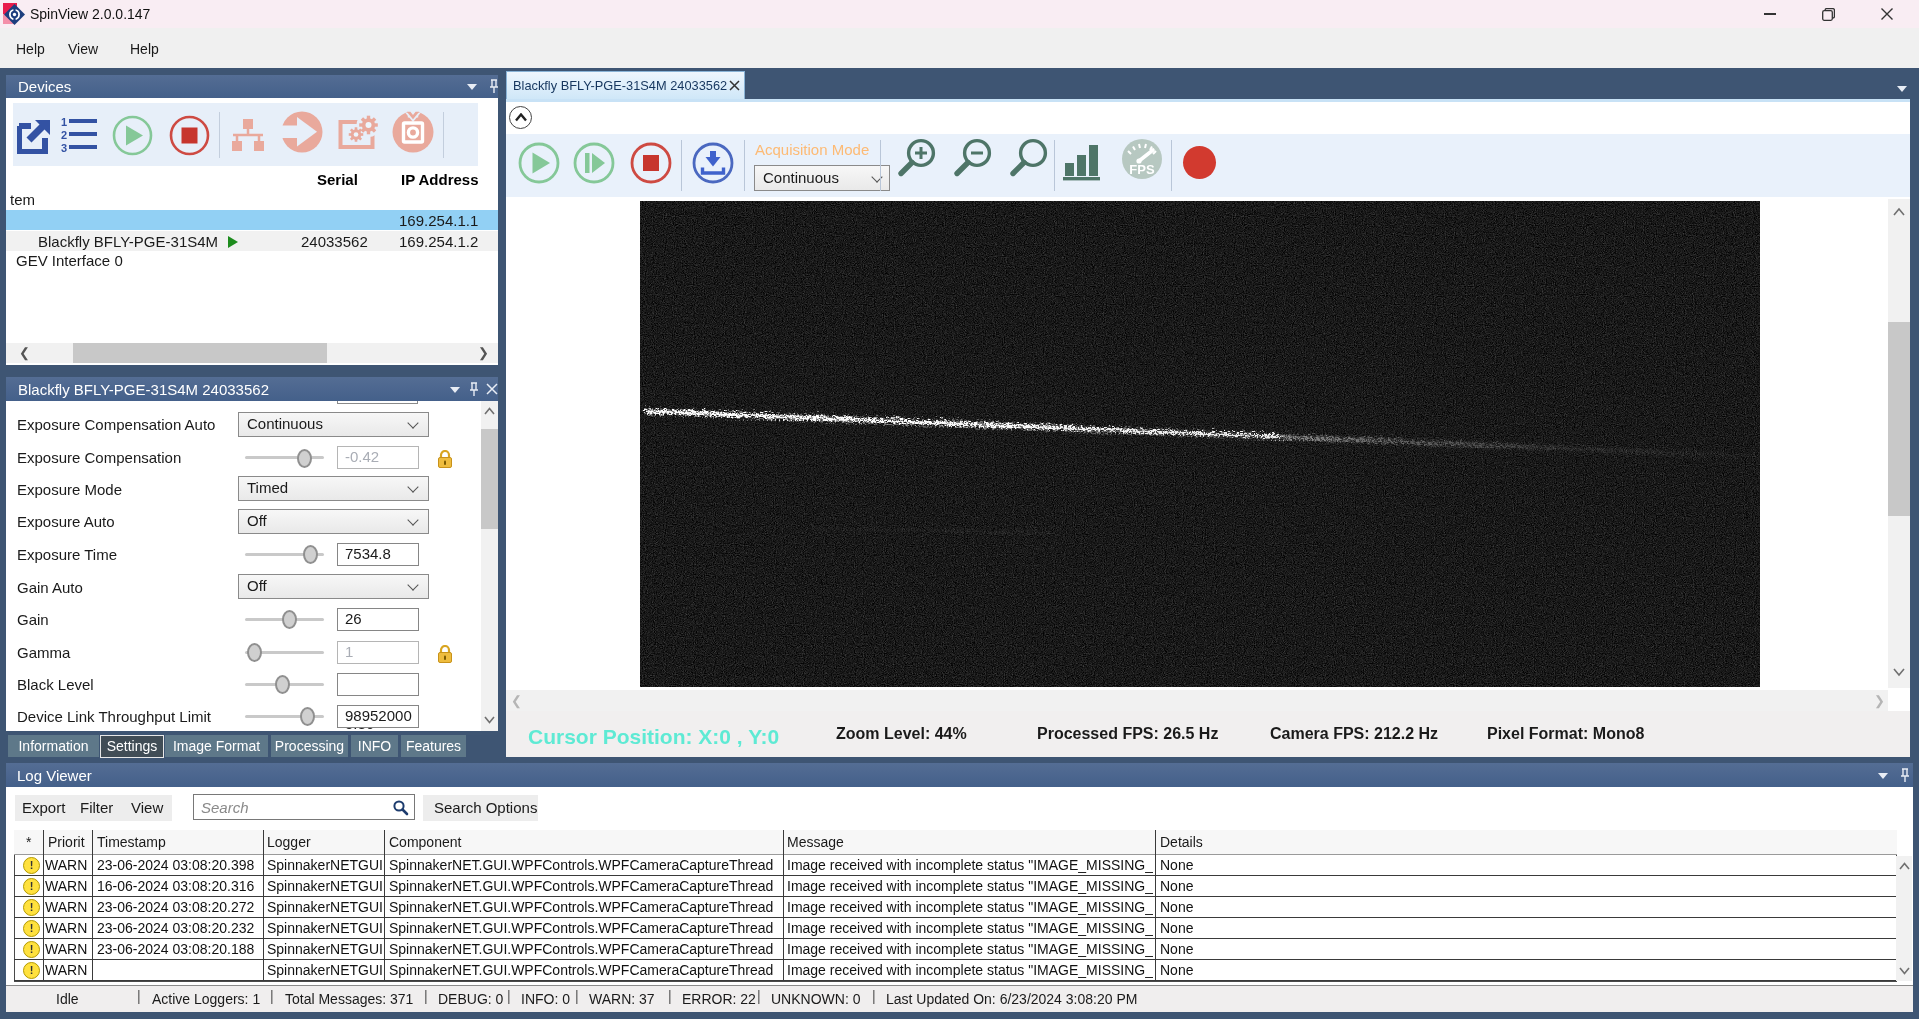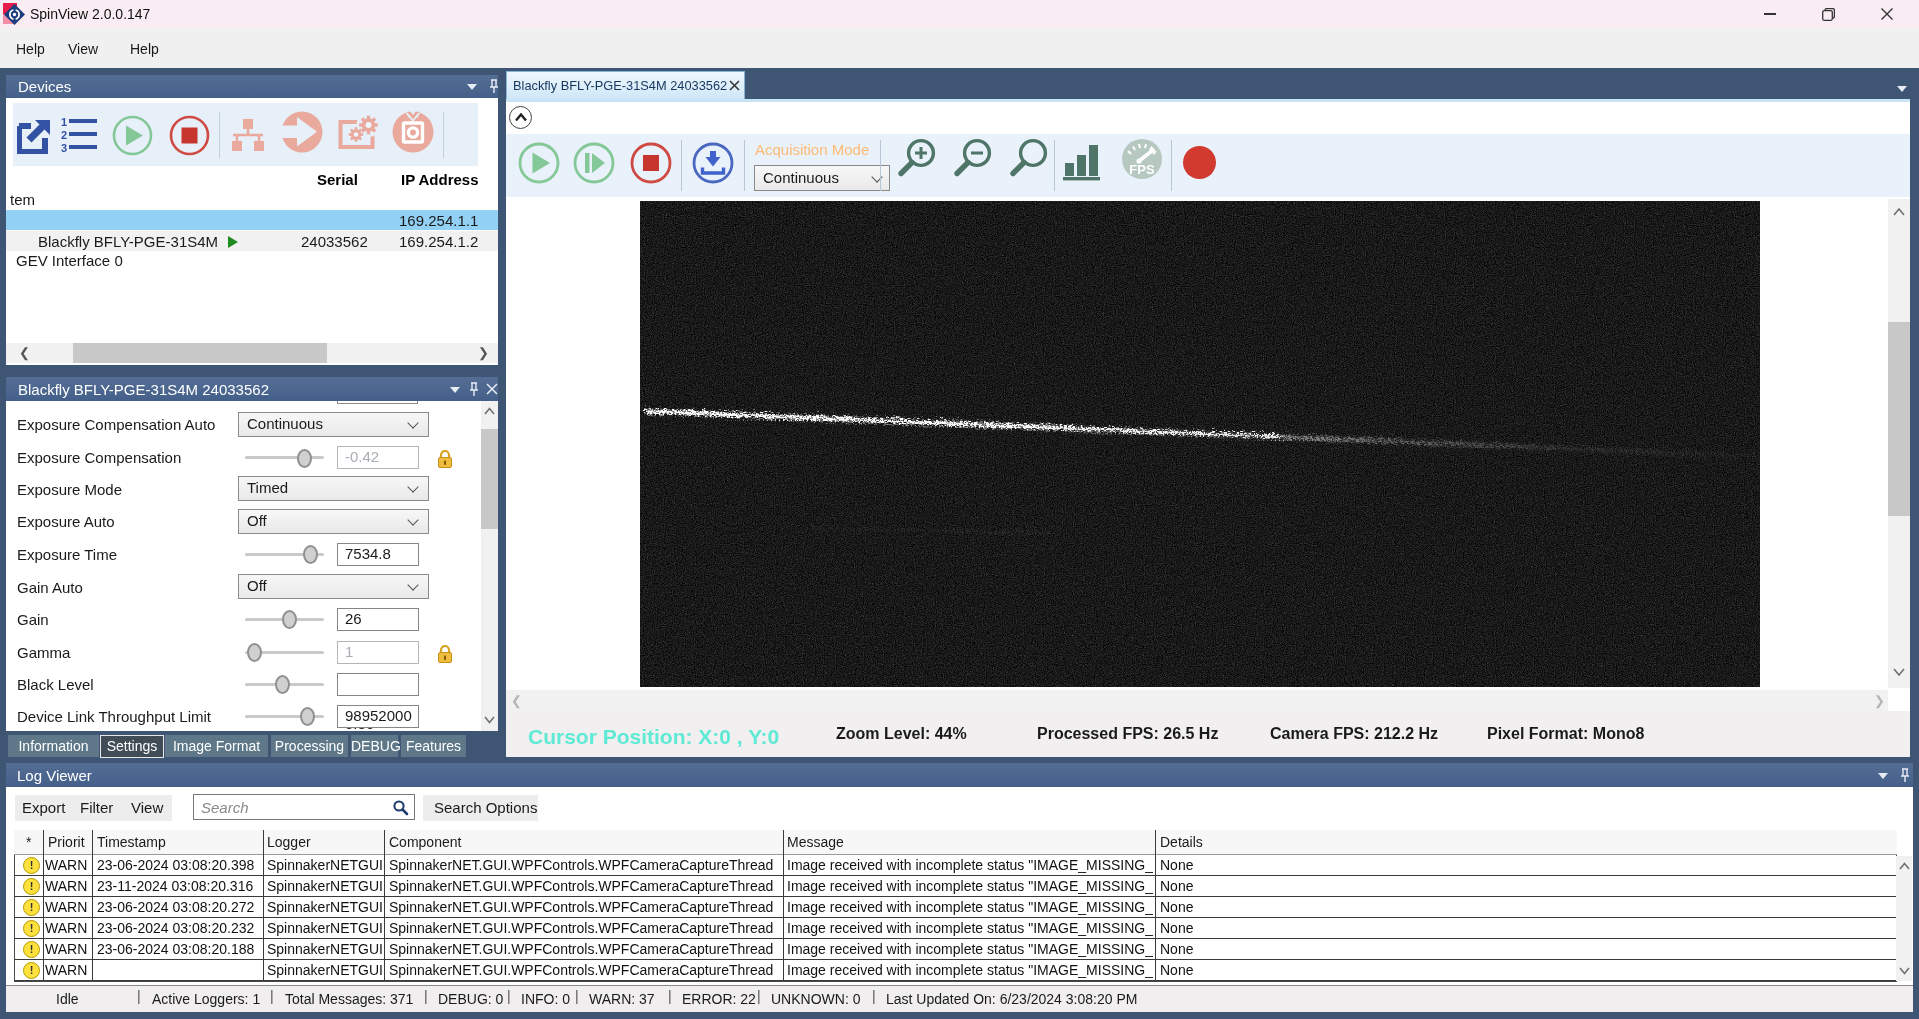--- a/index.html
+++ b/index.html
@@ -254,21 +254,21 @@
   </svg>
 <div class="abs sthumb" style="left:481px;top:429px;width:17px;height:100px;"></div>
 <svg class="abs" style="left:484px;top:716px" width="11" height="8" viewBox="0 0 11 8">
     <path d="M1 1 L5.5 6.5 L10 1" fill="none" stroke="#707070" stroke-width="1.6"></path>
   </svg>
 
 <div class="abs tbtn" style="left:8px;top:735px;width:91px;height:22px;line-height:22px;">Information</div>
 <div class="abs tbtn" style="left:100px;top:735px;width:62px;height:21px;line-height:21px;background:#414d56;border:1px solid #e8e8e8;">Settings</div>
 <div class="abs tbtn" style="left:165px;top:735px;width:103px;height:22px;line-height:22px;">Image Format</div>
 <div class="abs tbtn" style="left:271px;top:735px;width:77px;height:22px;line-height:22px;">Processing</div>
-<div class="abs tbtn" style="left:351px;top:735px;width:47px;height:22px;line-height:22px;">DEBUG</div>
+<div class="abs tbtn" style="left:351px;top:735px;width:47px;height:22px;line-height:22px;">INFO</div>
 <div class="abs tbtn" style="left:401px;top:735px;width:65px;height:22px;line-height:22px;">Features</div>
 
 <div class="abs panel" style="left:506px;top:99px;width:1404px;height:658px;"></div>
 
 <div class="abs" style="left:506px;top:71px;width:239px;height:28px;background:linear-gradient(#eef6fd,#cfe7f8);border:1px solid #89b3d6;border-bottom:none;box-sizing:border-box;"></div>
 <div class="abs" style="left:513px;top:78px;font-size:12.8px;color:#16365e;">Blackfly BFLY-PGE-31S4M 24033562</div>
 <svg class="abs" style="left:729px;top:80px" width="11" height="11" viewBox="0 0 11 11">
   <path d="M1 1 L10 10 M10 1 L1 10" stroke="#333" stroke-width="1.5"></path>
 </svg>
 <div class="abs" style="left:506px;top:99px;width:1404px;height:3px;background:#c8e2f6;"></div>
@@ -431,21 +431,21 @@
 <div class="abs wicon" style="left:23px;top:857px;">!</div>
 <div class="abs" style="left:45px;top:857px;font-size:14px;color:#111;">WARN</div>
 <div class="abs" style="left:97px;top:857px;font-size:14px;color:#111;">23-06-2024 03:08:20.398</div>
 <div class="abs" style="left:267px;top:857px;font-size:14px;color:#111;">SpinnakerNETGUI</div>
 <div class="abs" style="left:389px;top:857px;font-size:14px;color:#111;">SpinnakerNET.GUI.WPFControls.WPFCameraCaptureThread</div>
 <div class="abs" style="left:787px;top:857px;font-size:14px;color:#111;width:366px;overflow:hidden;white-space:nowrap;">Image received with incomplete status "IMAGE_MISSING_</div>
 <div class="abs" style="left:1160px;top:857px;font-size:14px;color:#111;">None</div>
 <div class="abs" style="left:14px;top:876px;width:1883px;height:21px;border-bottom:1px solid #3a3a3a;box-sizing:border-box;"></div>
 <div class="abs wicon" style="left:23px;top:878px;">!</div>
 <div class="abs" style="left:45px;top:878px;font-size:14px;color:#111;">WARN</div>
-<div class="abs" style="left:97px;top:878px;font-size:14px;color:#111;">23-11-2024 03:08:20.316</div>
+<div class="abs" style="left:97px;top:878px;font-size:14px;color:#111;">16-06-2024 03:08:20.316</div>
 <div class="abs" style="left:267px;top:878px;font-size:14px;color:#111;">SpinnakerNETGUI</div>
 <div class="abs" style="left:389px;top:878px;font-size:14px;color:#111;">SpinnakerNET.GUI.WPFControls.WPFCameraCaptureThread</div>
 <div class="abs" style="left:787px;top:878px;font-size:14px;color:#111;width:366px;overflow:hidden;white-space:nowrap;">Image received with incomplete status "IMAGE_MISSING_</div>
 <div class="abs" style="left:1160px;top:878px;font-size:14px;color:#111;">None</div>
 <div class="abs" style="left:14px;top:897px;width:1883px;height:21px;border-bottom:1px solid #3a3a3a;box-sizing:border-box;"></div>
 <div class="abs wicon" style="left:23px;top:899px;">!</div>
 <div class="abs" style="left:45px;top:899px;font-size:14px;color:#111;">WARN</div>
 <div class="abs" style="left:97px;top:899px;font-size:14px;color:#111;">23-06-2024 03:08:20.272</div>
 <div class="abs" style="left:267px;top:899px;font-size:14px;color:#111;">SpinnakerNETGUI</div>
 <div class="abs" style="left:389px;top:899px;font-size:14px;color:#111;">SpinnakerNET.GUI.WPFControls.WPFCameraCaptureThread</div>

